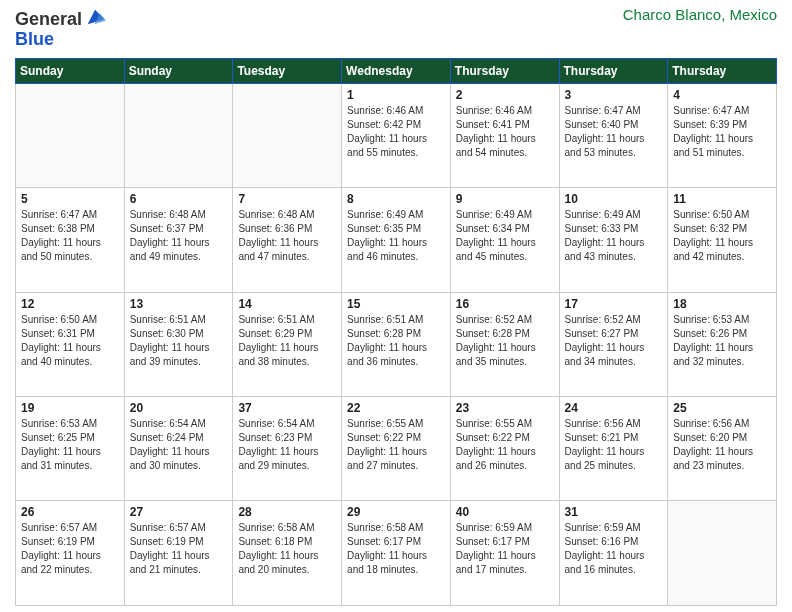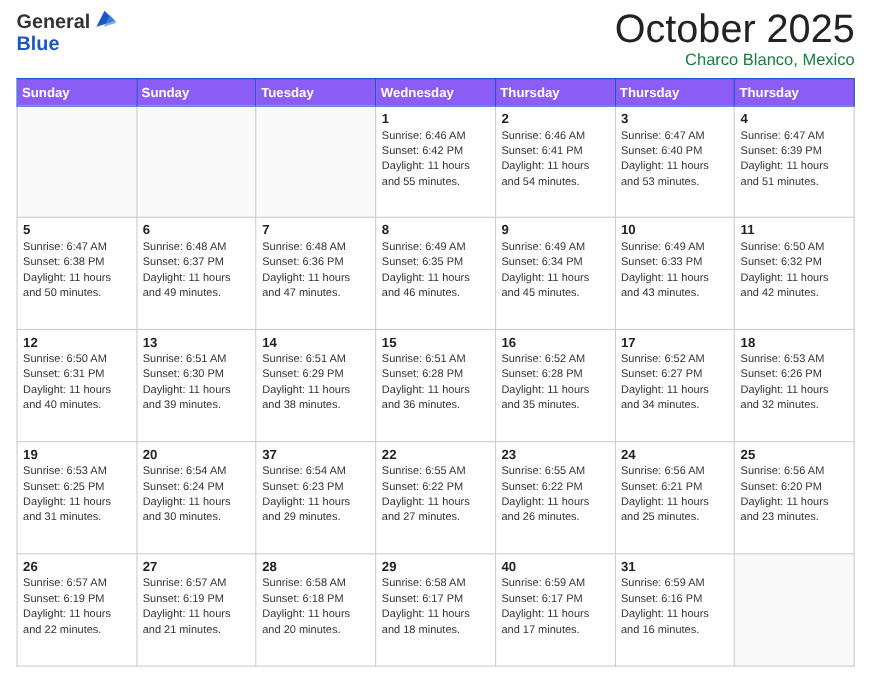--- a/index.html
+++ b/index.html
@@ -63,21 +63,21 @@
       color: #15803d;
     }
     .calendar {
       flex: 1;
       border: 1px solid #ccc;
       border-collapse: collapse;
       width: 100%;
       table-layout: fixed;
     }
     .calendar th {
-      background: #8b5cf6;
+      background: #14532d;
       color: #fff;
       font-size: 12px;
       font-weight: bold;
       padding: 5px 4px;
       text-align: left;
       border: 1px solid #1a56c4;
     }
     .calendar td {
       border: 1px solid #ccc;
       vertical-align: top;
@@ -117,21 +117,20 @@
           <span class="logo-general">General</span>
           <svg class="logo-icon" viewBox="0 0 30 30">
             <polygon points="5,25 15,5 28,18" fill="#1a56c4"></polygon>
             <polygon points="14,25 22,10 30,20" fill="#4a90d9" opacity="0.7"></polygon>
           </svg>
         </div>
         <span class="logo-blue">Blue</span>
       </div>
     </div>
     <div class="title-area">
-      <div class="month-title">October 2025</div>
       <div class="location">Charco Blanco, Mexico</div>
     </div>
   </div>
 
   <table class="calendar">
     <thead>
       <tr>
         <th>Sunday</th>
         <th>Sunday</th>
         <th>Tuesday</th>

